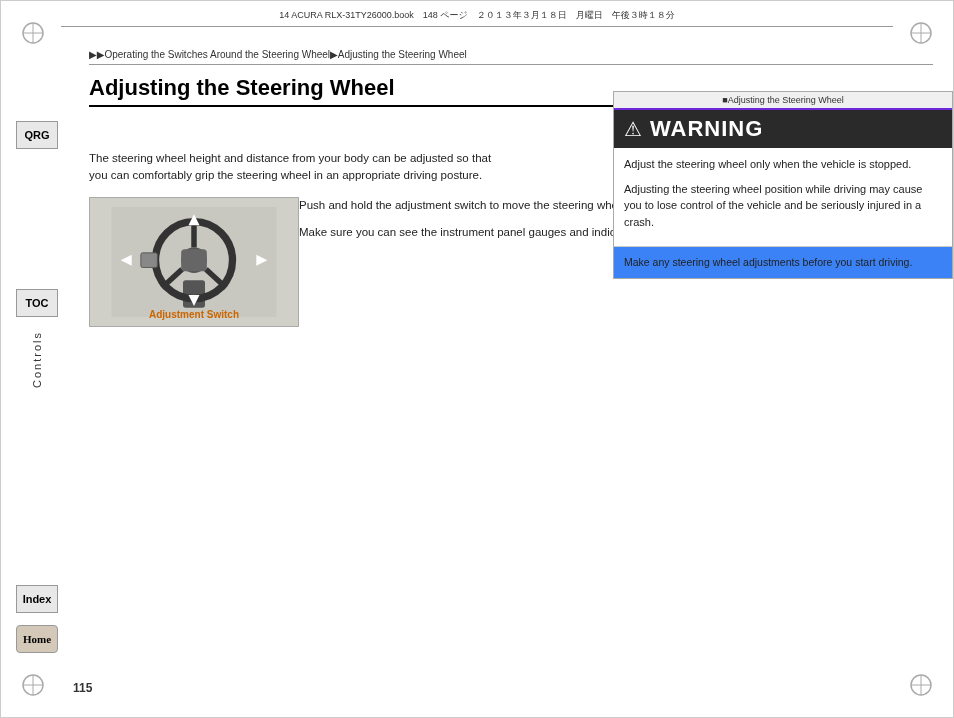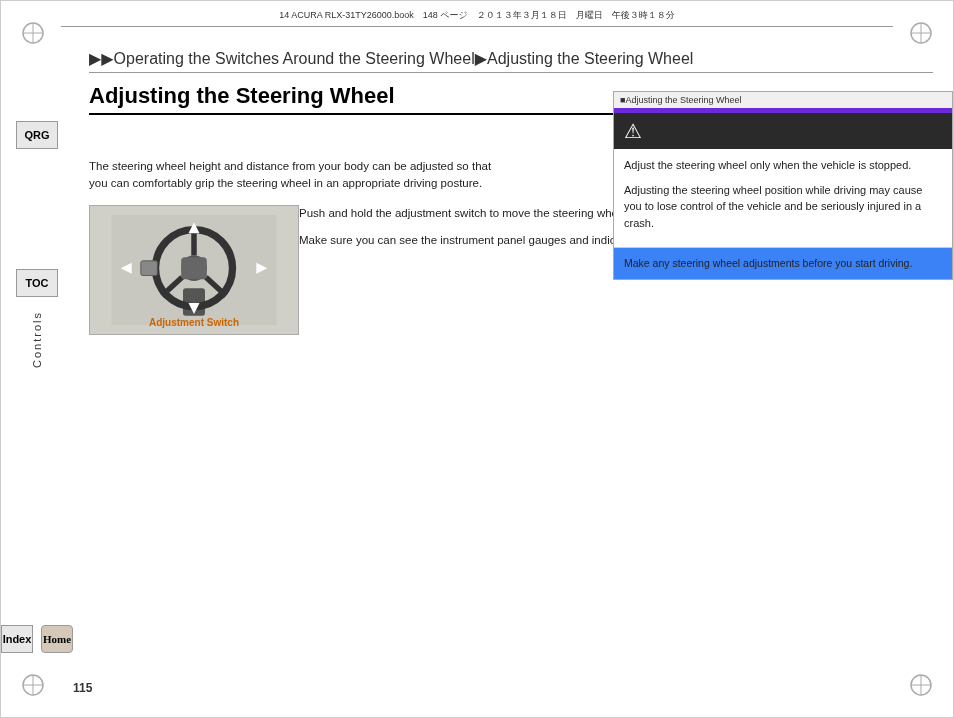--- a/index.html
+++ b/index.html
@@ -70,39 +70,39 @@
       display: flex;
       align-items: center;
       justify-content: center;
       font-size: 11px;
       font-weight: bold;
       cursor: pointer;
       margin-bottom: 4px;
     }
 
     .sidebar-btn.qrg { margin-bottom: 120px; }
-    .sidebar-btn.toc { }
+    .sidebar-btn.toc { margin-top: 20px; }
 
     .sidebar-label-controls {
       font-size: 11px;
       writing-mode: vertical-rl;
       text-orientation: mixed;
       transform: rotate(180deg);
       color: #333;
       margin-top: 10px;
       letter-spacing: 2px;
     }
 
     .sidebar-bottom {
       position: absolute;
       bottom: 60px;
       left: 0;
       width: 72px;
       display: flex;
-      flex-direction: row;
+      flex-direction: column;
       align-items: center;
       gap: 8px;
     }
 
     .sidebar-btn.index {
       background: #e8e8e8;
     }
 
     .sidebar-btn.home {
       background: #d4c9b8;
@@ -125,21 +125,21 @@
       position: absolute;
       top: 40px;
       left: 72px;
       right: 0;
       bottom: 0;
       padding: 8px 20px 8px 16px;
     }
 
     
     .breadcrumb {
-      font-size: 16px;
+      font-size: 10px;
       color: #333;
       border-bottom: 1px solid #999;
       padding-bottom: 4px;
       margin-bottom: 10px;
     }
 
     
     .page-title-row {
       display: flex;
       align-items: flex-start;
@@ -231,22 +231,23 @@
 
     .warning-panel {
       border: 1px solid #aaa;
       background: #fff;
     }
 
     .warning-header-small {
       font-size: 9px;
       color: #333;
       padding: 3px 6px;
-      border-bottom: 5px solid #6d28d9;
+      border-bottom: 2px solid #6d28d9;
       background: #f0f0f0;
+      text-align: center;
     }
 
     .warning-box {
       background: #2a2a2a;
       color: #fff;
       padding: 6px 10px;
       display: flex;
       align-items: center;
       gap: 8px;
     }
@@ -385,20 +386,21 @@
         </div>
       </div>
     </div>
   </div>
 
   <div class="right-panel">
     <div class="warning-panel">
       <div class="warning-header-small">■Adjusting the Steering Wheel</div>
       <div class="warning-box">
         <span class="warning-triangle">⚠</span>
+        <span class="warning-title">WARNING</span>
       </div>
       <div class="warning-body">
         <p>Adjust the steering wheel only when the vehicle is stopped.</p>
         <p>Adjusting the steering wheel position while driving may cause you to lose control of the vehicle and be seriously injured in a crash.</p>
       </div>
       <div class="warning-note">Make any steering wheel adjustments before you start driving.</div>
     </div>
   </div>
 
 </div>

